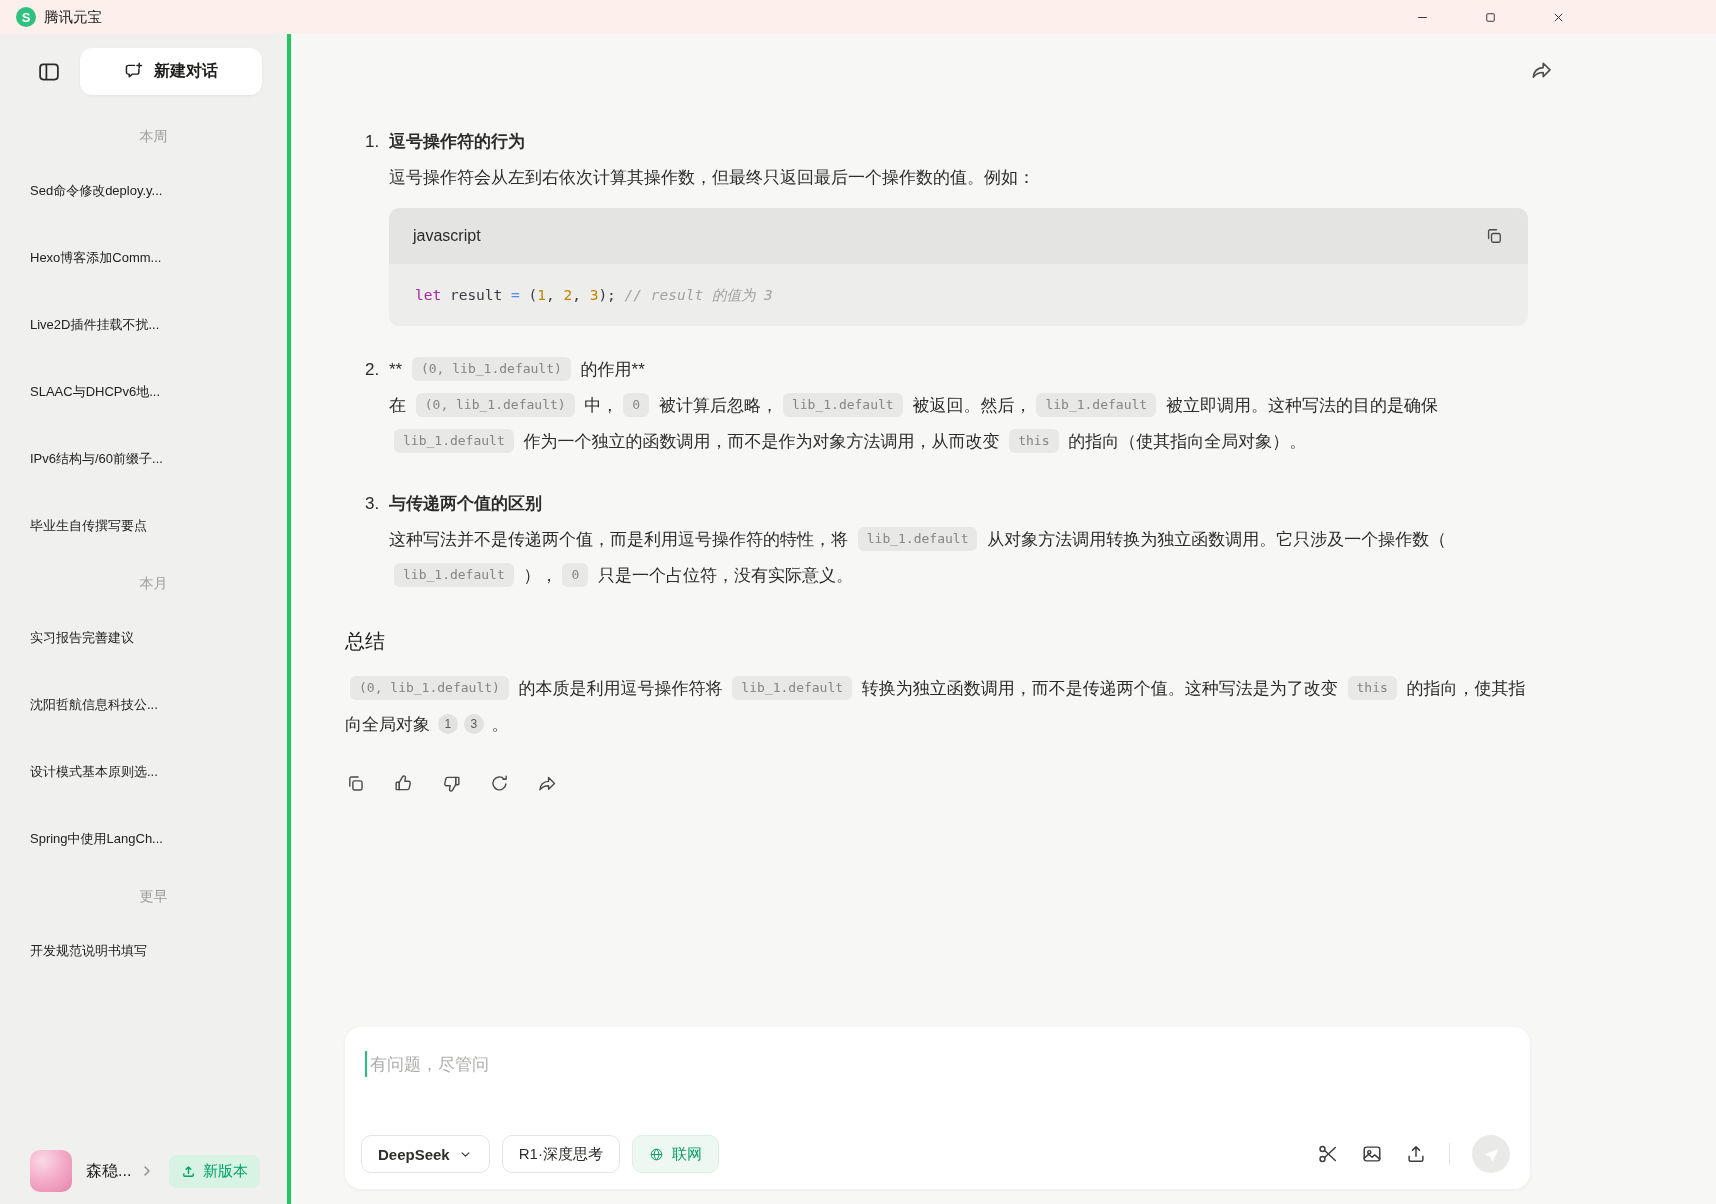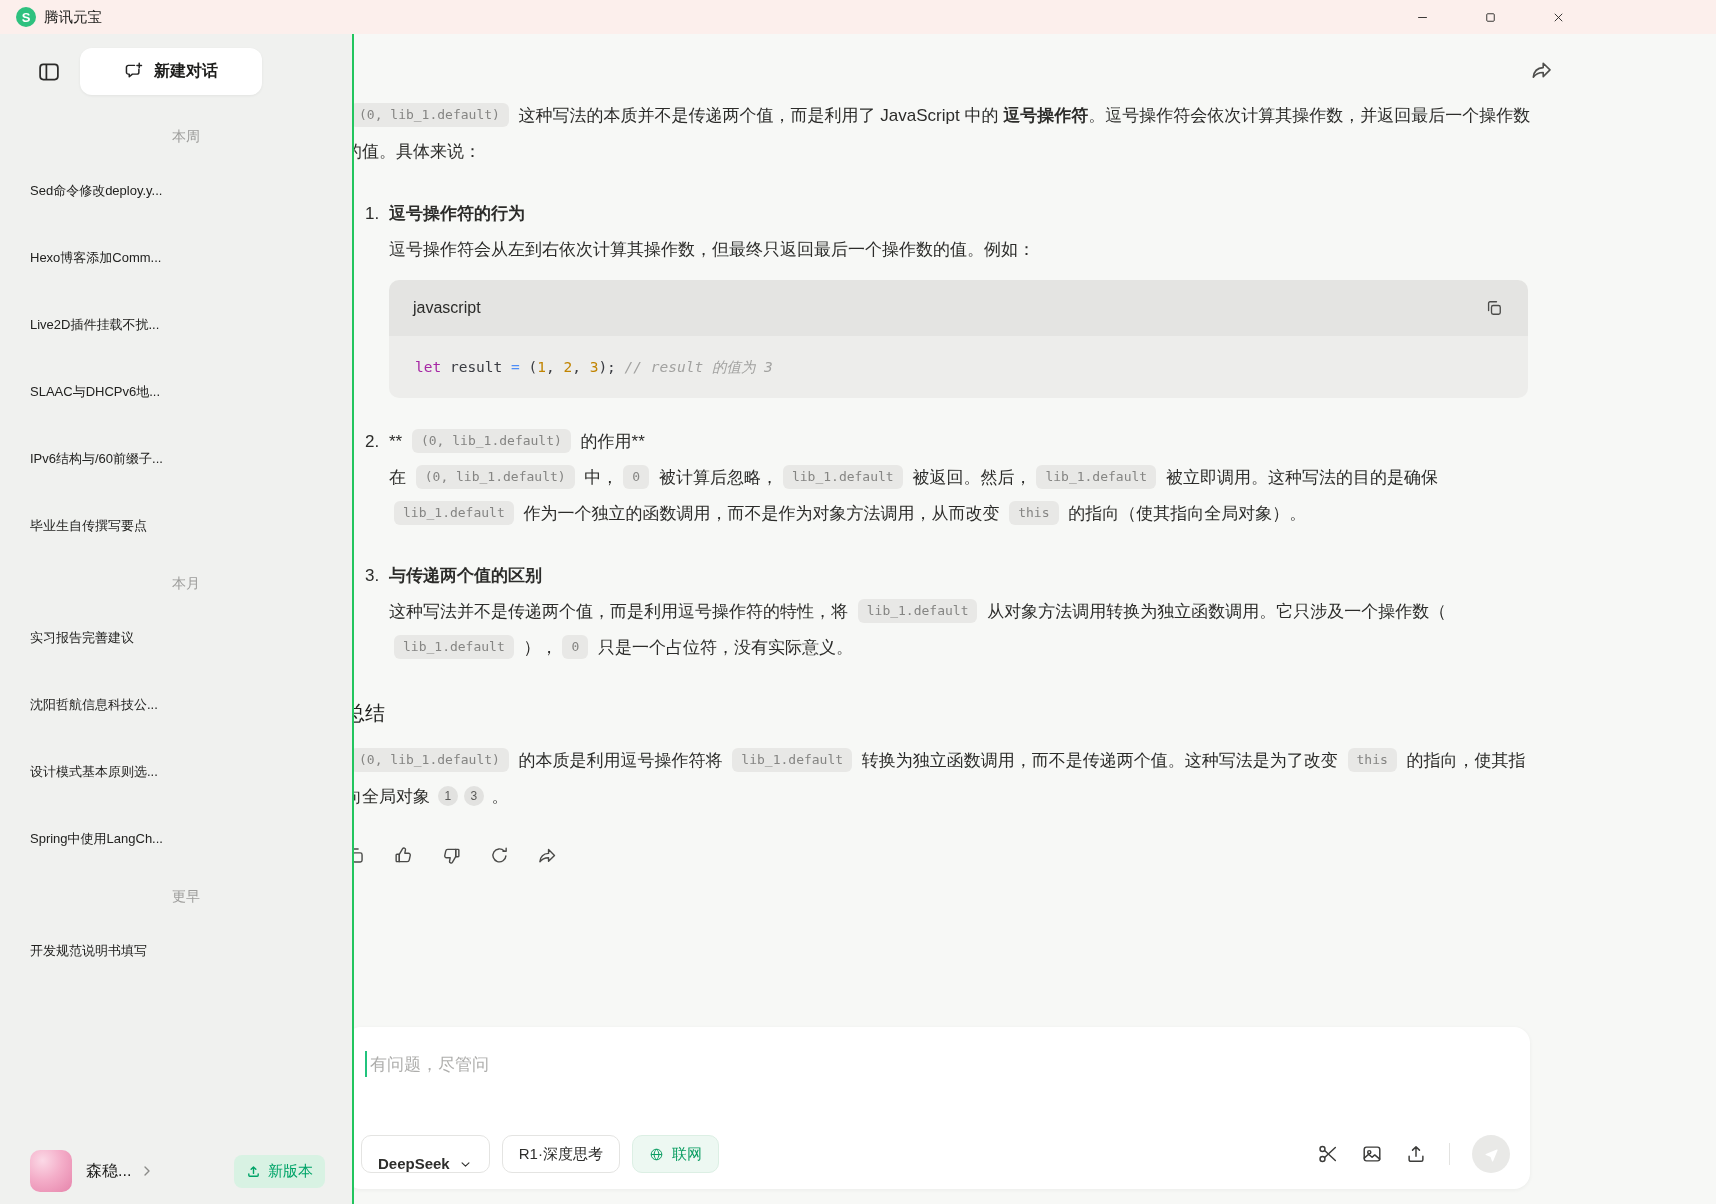--- a/index.html
+++ b/index.html
@@ -10,22 +10,22 @@
   .titlebar{position:absolute;left:0;top:0;right:0;height:34px;background:#fcefec;
     display:flex;align-items:center;padding-left:16px;z-index:30;}
   .logo{width:20px;height:20px;border-radius:50%;background:#2ec17f;color:#fff;
     font-size:13px;font-weight:bold;display:flex;align-items:center;justify-content:center;margin-right:8px;}
   .win-title{font-size:14.5px;color:#191917;}
   .win-controls{position:absolute;right:150px;top:0;height:34px;display:flex;align-items:center;gap:52px;color:#1f1f1d;}
   .win-btn{width:16px;height:16px;display:flex;align-items:center;justify-content:center;cursor:default;}
   .win-btn svg{width:15px;height:15px;}
 
   
-  .sidebar{position:absolute;left:0;top:34px;bottom:0;width:354px;background:#f0f1ef;
-    border-right:2px solid #22c55e;z-index:20;}
+  .sidebar{position:absolute;left:0;top:34px;bottom:0;width:291px;background:#f0f1ef;
+    border-right:4px solid #22c55e;z-index:20;}
   .sidebar-top{display:flex;align-items:center;padding:14px 16px 18px 36px;gap:18px;}
   .panel-btn{width:26px;height:26px;color:#2a2a28;flex:none;}
   .panel-btn svg{width:26px;height:26px;}
   .new-chat{width:182px;height:47px;background:#fff;border-radius:12px;display:flex;
     align-items:center;justify-content:center;gap:9px;font-size:16px;font-weight:bold;
     color:#1c1c1a;box-shadow:0 1px 3px rgba(0,0,0,.06);cursor:default;}
   .new-chat svg{width:21px;height:21px;color:#222;}
   .sidebar-list{padding-left:30px;padding-right:10px;}
   .section-label{font-size:14px;color:#9c9c9a;height:20px;line-height:20px;margin:13px 0 25px;text-align:center;}
   .sidebar-item{font-size:13px;color:#222220;height:40px;line-height:40px;margin-bottom:27px;
@@ -72,21 +72,21 @@
 
   
   .composer{position:absolute;left:48px;top:993px;width:1185px;height:162px;background:#fff;
     border-radius:16px;box-shadow:0 1px 4px rgba(0,0,0,.05);}
   .composer-input{position:absolute;left:20px;top:24px;display:flex;align-items:center;}
   .caret{width:2px;height:26px;background:#21c37d;margin-right:3px;}
   .placeholder{font-size:17px;color:#aeaeac;}
   .pill-row{position:absolute;left:16px;bottom:16px;display:flex;gap:12px;}
   .pill{height:38px;border-radius:10px;border:1px solid #e4e4e2;background:#fff;display:flex;
     align-items:center;padding:0 16px;font-size:15px;color:#2e2e2c;gap:8px;cursor:default;}
-  .pill.model{font-weight:bold;align-items:flex-end;}
+  .pill.model{font-weight:bold;}
   .pill svg{width:15px;height:15px;}
   .pill.web{background:#edf8f2;border-color:#dcefe4;color:#0b9d62;}
   .right-tools{position:absolute;right:20px;bottom:16px;display:flex;align-items:center;gap:22px;}
   .tool{width:22px;height:22px;color:#3c3c3a;cursor:default;}
   .tool svg{width:22px;height:22px;}
   .vdiv{width:1px;height:22px;background:#e3e3e1;}
   .send{width:38px;height:38px;border-radius:50%;background:#e9e9e7;display:flex;
     align-items:center;justify-content:center;cursor:default;}
   .send svg{width:19px;height:19px;}
 
@@ -168,21 +168,20 @@
 </div>
 
 <div class="main">
   <div class="share-top">
     <svg viewBox="0 0 24 24" fill="none" stroke="currentColor" stroke-width="1.6" stroke-linejoin="round">
       <path d="M13.2 5.2L20 11.9l-6.8 6.7v-4.1c-4.6.1-7.8 1.7-9.9 4.7.6-6 4-9.3 9.9-9.6V5.2z"></path>
       </svg>
   </div>
 
   <div class="chat" id="chat-body">
-      <div class="msg-p"><span class="chip">(0, lib_1.default)</span><span class="t"> 这种写法的本质并不是传递两个值，而是利用了 JavaScript 中的 </span><b>逗号操作符</b><span class="t">。逗号操作符会依次计算其操作数，并返回最后一个操作数的值。具体来说：</span></div>
       <div class="msg-li">
         <span class="li-num">1.</span>
         <div class="li-title"><b>逗号操作符的行为</b></div>
         <div class="li-body"><span class="t">逗号操作符会从左到右依次计算其操作数，但最终只返回最后一个操作数的值。例如：</span></div>
       </div>
       <div class="code-block">
         <div class="code-head">
           <span>javascript</span>
           <span class="code-copy">
             <svg viewBox="0 0 24 24" fill="none" stroke="currentColor" stroke-width="1.6" stroke-linecap="round" stroke-linejoin="round">

